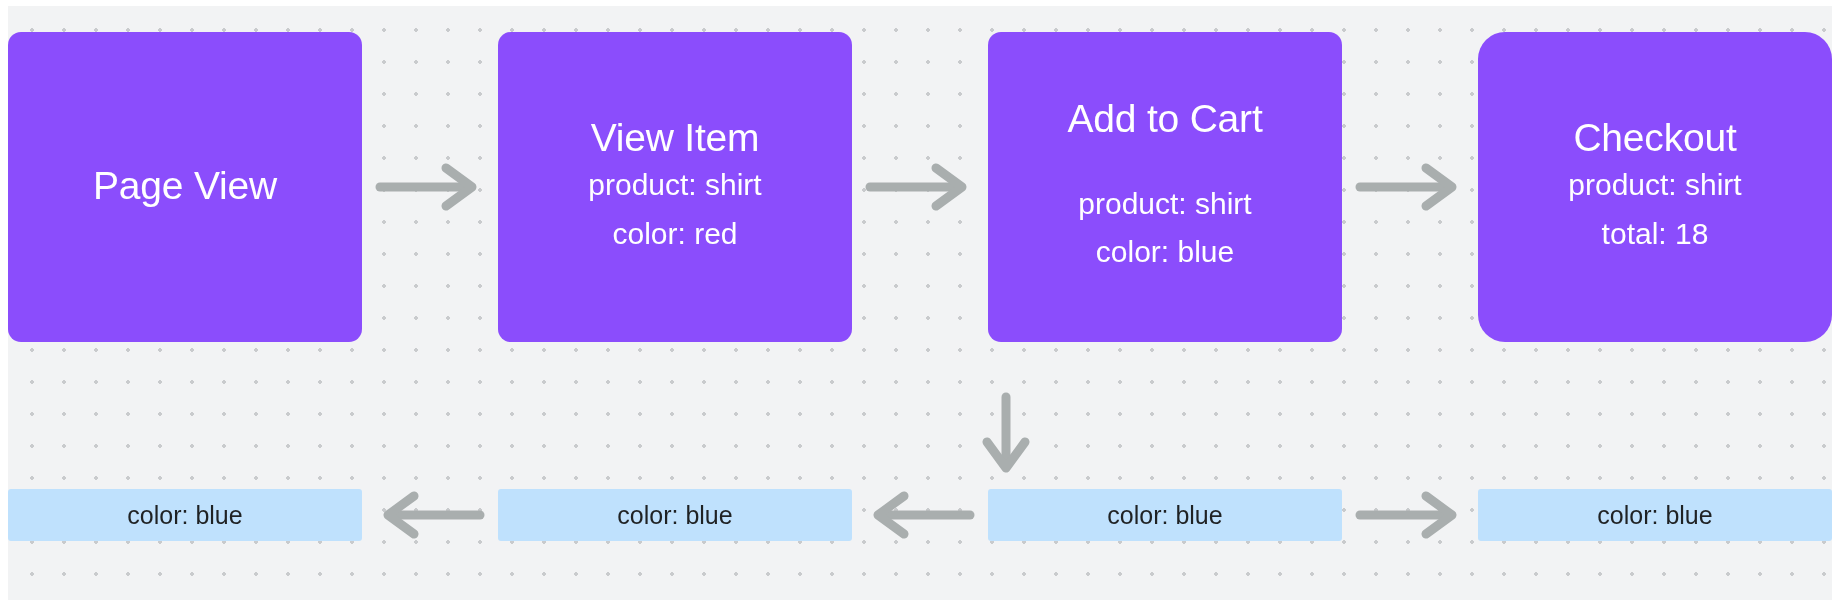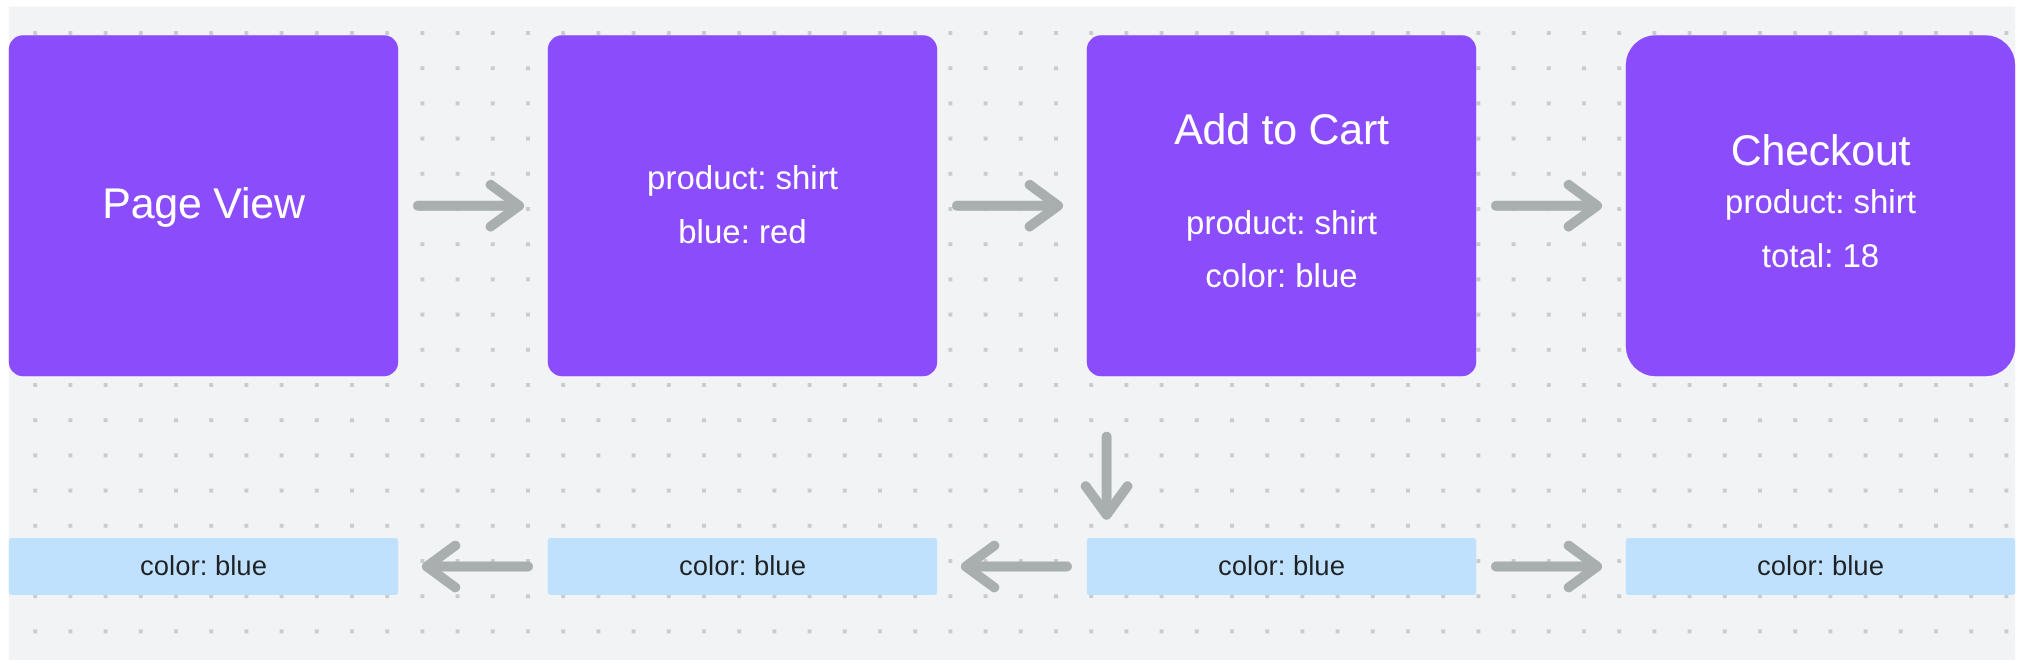--- a/index.html
+++ b/index.html
@@ -131,23 +131,24 @@
     <div class="h-gap">
       <svg class="arrow-h" viewBox="0 0 112 54">
         <g stroke="#a9aeae" stroke-width="9" fill="none" stroke-linecap="round" stroke-linejoin="round">
           <line x1="6" y1="27" x2="96" y2="27"></line>
           <polyline points="72,8 98,27 72,46"></polyline>
         </g>
       </svg>
     </div>
 
     <div class="event-node" style="background: rgb(139, 77, 252); color: rgb(255, 255, 255);">
+      <div class="node-title">View Item</div>
       <div class="node-props">
         <div class="node-prop">product: shirt</div>
-        <div class="node-prop">blue: red</div>
+        <div class="node-prop">color: red</div>
       </div>
     </div>
 
     <div class="h-gap">
       <svg class="arrow-h" viewBox="0 0 112 54">
         <g stroke="#a9aeae" stroke-width="9" fill="none" stroke-linecap="round" stroke-linejoin="round">
           <line x1="6" y1="27" x2="96" y2="27"></line>
           <polyline points="72,8 98,27 72,46"></polyline>
         </g>
       </svg>

